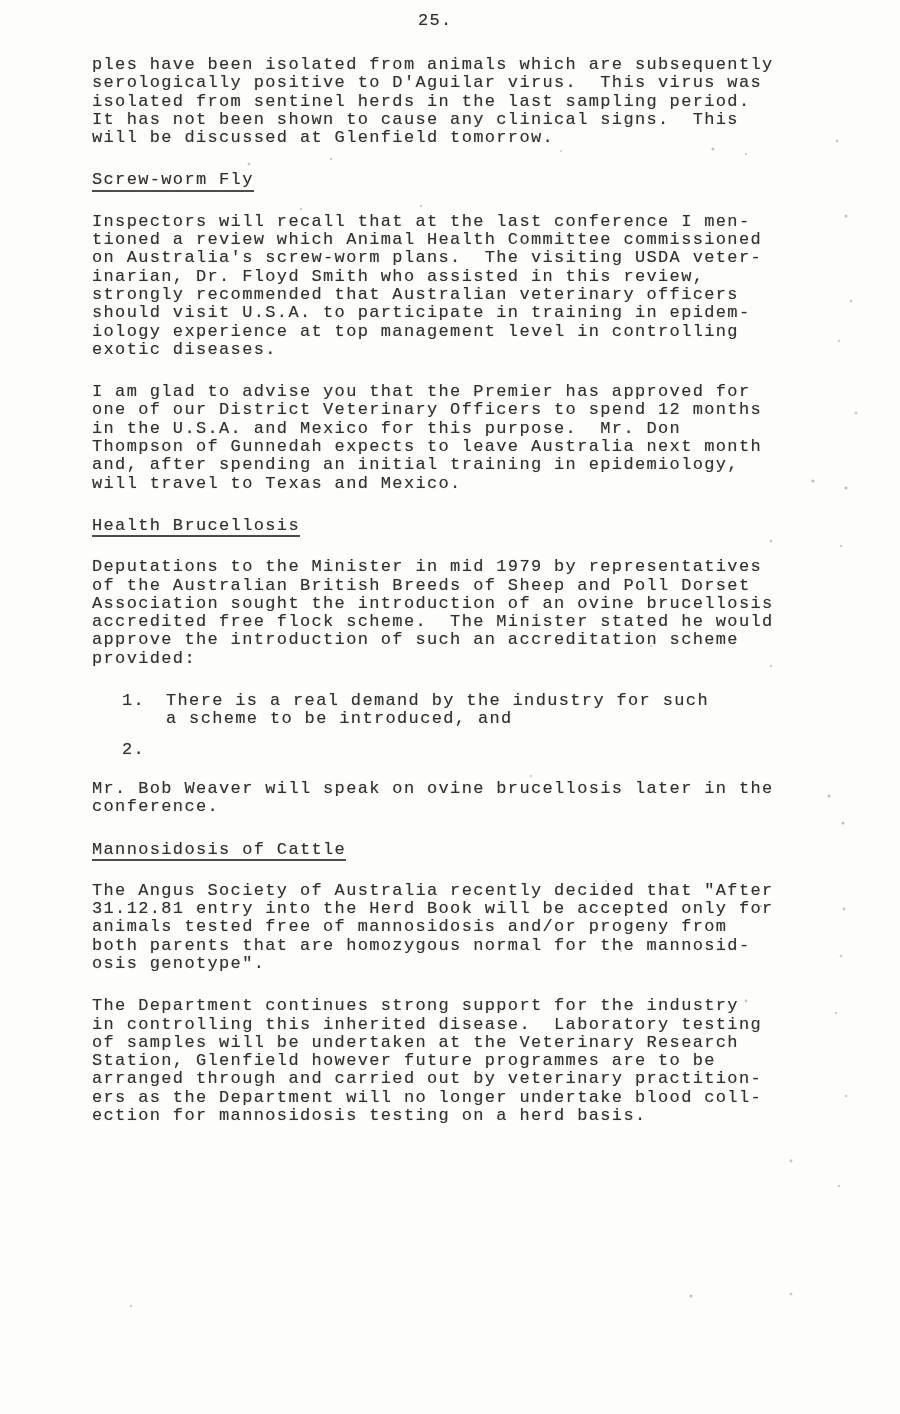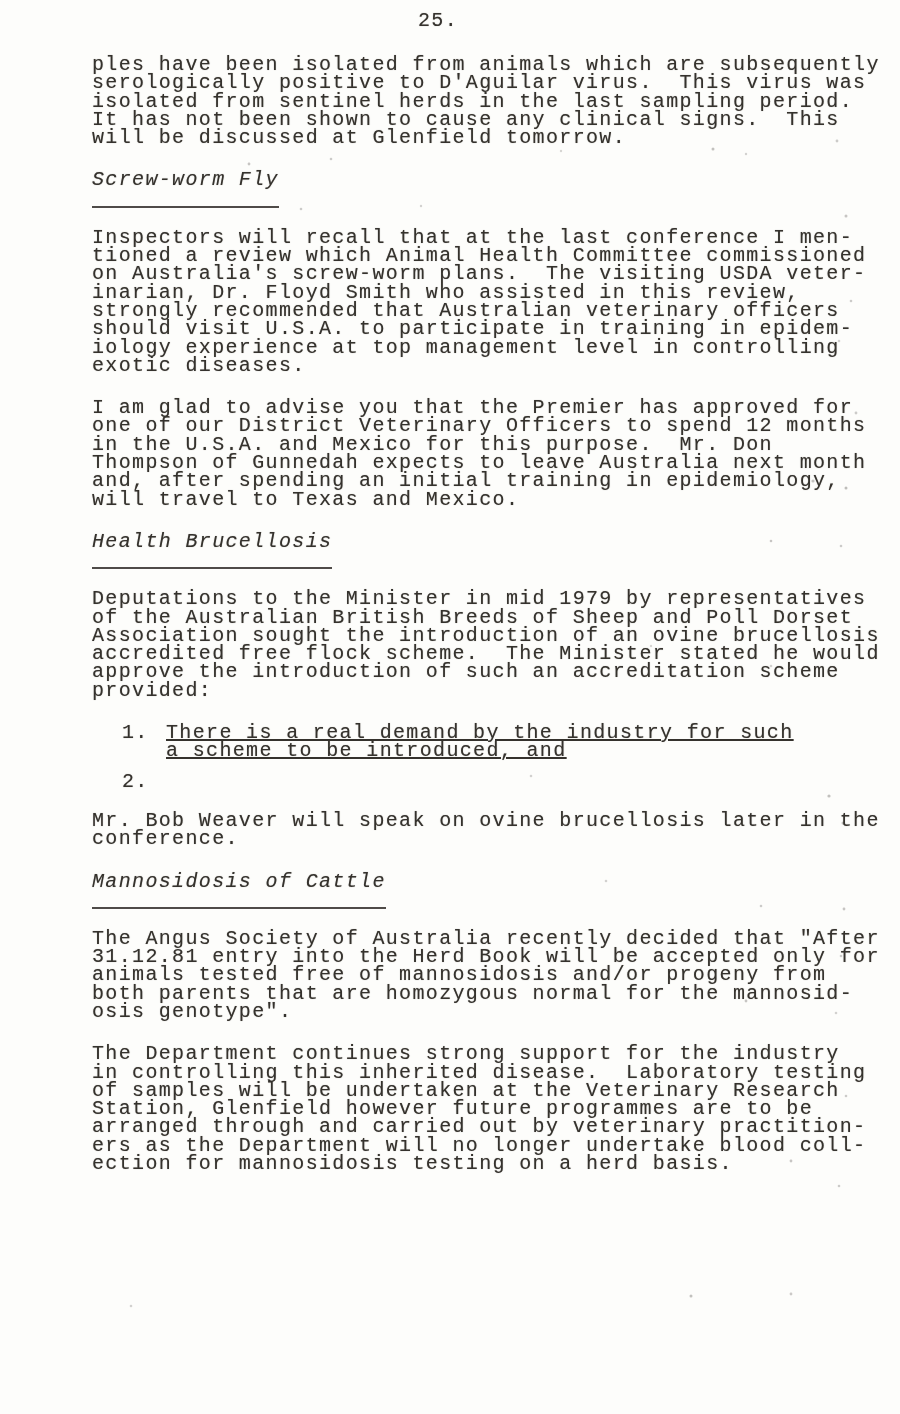--- a/index.html
+++ b/index.html
@@ -8,21 +8,21 @@
     background: #e8e8e6;
   }
   .page {
     position: relative;
     width: 900px;
     height: 1414px;
     margin: 0 auto;
     background: #fdfdfb;
     overflow: hidden;
     font-family: "Liberation Mono", "DejaVu Sans Mono", monospace;
-    font-size: 20px;
+    font-size: 17px;
     line-height: 18.3px;
     letter-spacing: 1.35px;
     color: #35322d;
     text-shadow: 0 0 1px rgba(55,50,45,0.45);
   }
   
   .noise {
     position: absolute;
     top: 0; left: 0;
     width: 2px; height: 2px;
@@ -80,40 +80,38 @@
   .para {
     white-space: pre;
     margin: 0 0 24px 0;
   }
   .heading {
     margin: 0 0 21px 0;
   }
   .heading .hd {
     display: inline-block;
     border-bottom: 2px solid rgba(48,44,40,0.85);
-    padding-bottom: 16px;
-    font-style: italic;
+    padding-bottom: 0px;
   }
   .list {
     margin: 0 0 21px 30px;
   }
   .list-item {
     display: flex;
     align-items: flex-start;
   }
   .list-item + .list-item {
     margin-top: 12px;
   }
   .li-num {
     flex: 0 0 44px;
     white-space: pre;
   }
   .li-text {
     white-space: pre;
-    text-decoration: underline;
   }
 </style>
 </head>
 <body>
 
 <div class="page">
   <div class="noise"></div>
 
   <div class="page-num">25.</div>
 

